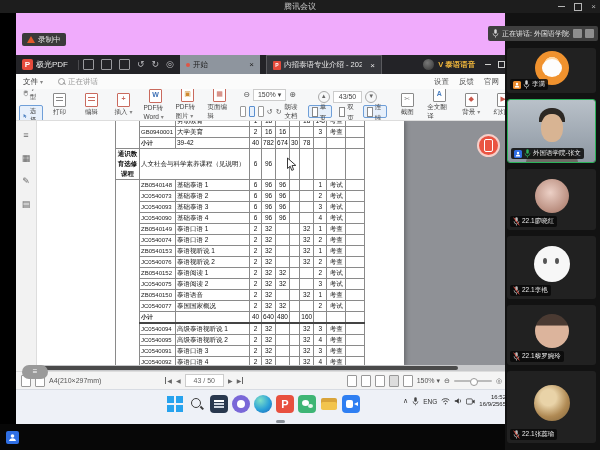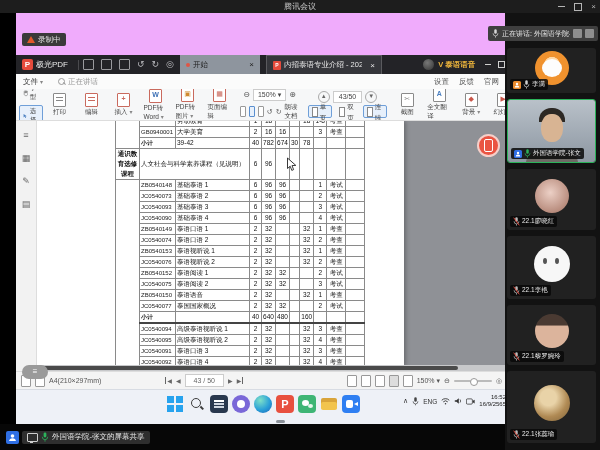--- a/index.html
+++ b/index.html
@@ -731,29 +731,20 @@
   </div>
 </div>
 
 <div class="abs" id="share-banner">
   <span class="pb">
     <svg width="9" height="9" viewBox="0 0 10 10">
         <circle cx="5" cy="3.4" r="2" fill="#fff"></circle>
         <path d="M1.2 9c0-2.1 1.7-3.3 3.8-3.3S8.8 6.9 8.8 9z" fill="#fff"></path>
       </svg>
   </span>
-  <span id="share-chip">
-    <span class="monitor"></span>
-    <svg class="micico" width="8" height="10" viewBox="0 0 10 13">
-        <rect x="3.2" y="0.5" width="3.6" height="6.5" rx="1.8" fill="#2bb35a"></rect>
-        <path d="M1.5 6.2a3.5 3.8 0 0 0 7 0" fill="none" stroke="#2bb35a" stroke-width="1"></path>
-        <line x1="5" y1="10.2" x2="5" y2="12.5" stroke="#2bb35a" stroke-width="1"></line>
-      </svg>
-    <span>外国语学院-张文的屏幕共享</span>
-  </span>
 </div>
 
 <div class="abs" id="sidebar">
 
   <div class="tile" style="top:35px;height:45px;">
     <div class="av av1"></div>
     <div class="nameplate">
       <span class="badgesq orange">
           <svg width="6" height="6" viewBox="0 0 10 10">
             <circle cx="5" cy="3.4" r="2" fill="#fff"></circle>

